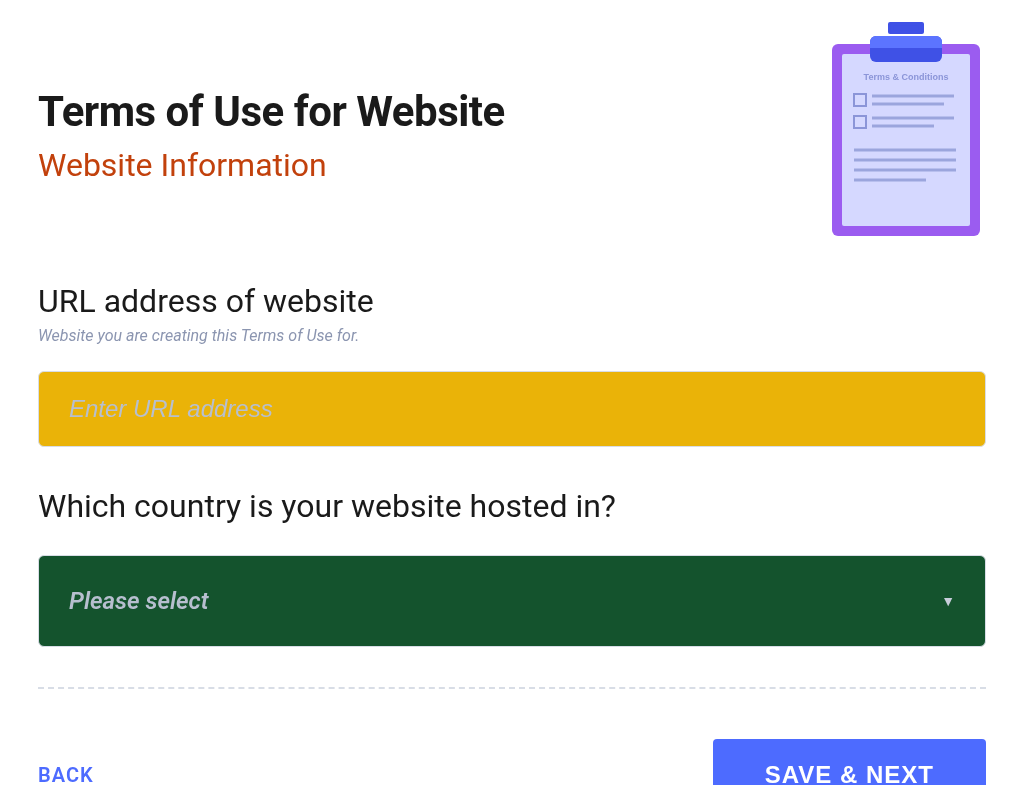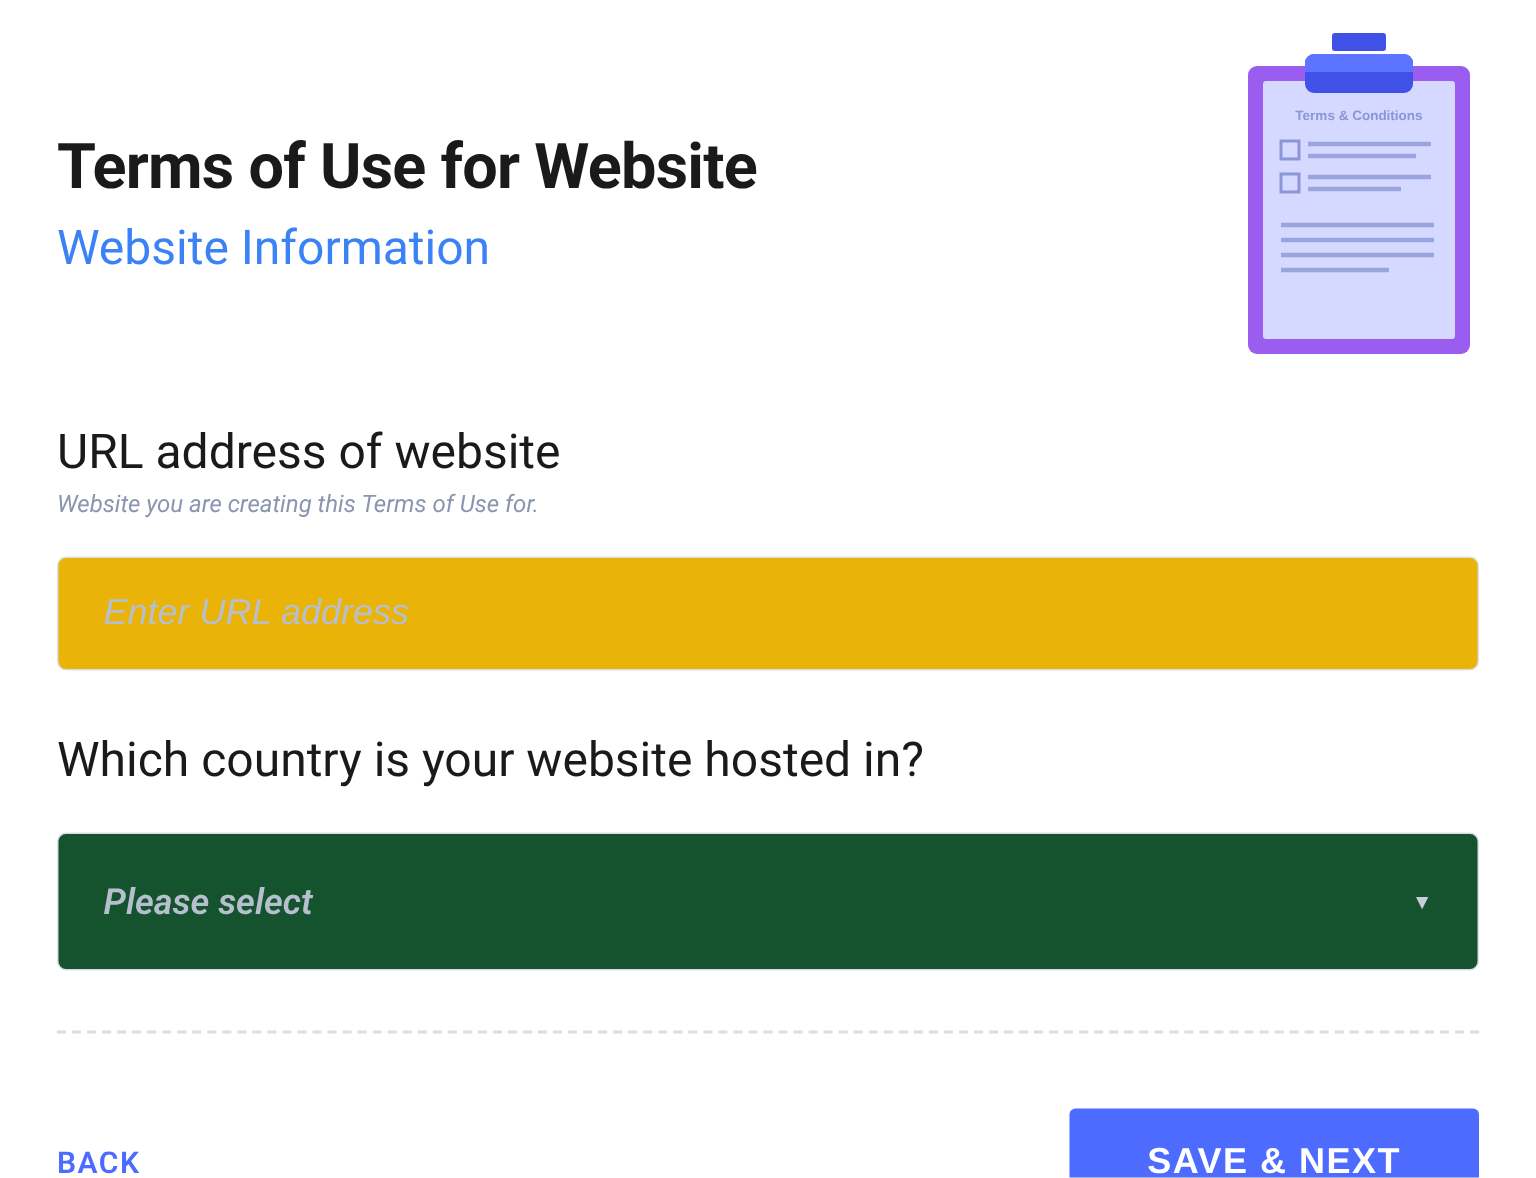--- a/index.html
+++ b/index.html
@@ -20,21 +20,21 @@
   .page-title {
     font-size: 42px;
     font-weight: 700;
     color: #1a1a1a;
     letter-spacing: -0.5px;
     margin-bottom: 10px;
   }
   .page-subtitle {
     font-size: 32px;
     font-weight: 400;
-    color: #3b82f6;
+    color: #c2410c;
   }
   .illustration {
     width: 160px;
     height: 220px;
     flex-shrink: 0;
     margin-top: -6px;
   }
   .form {
     margin-top: 40px;
   }

